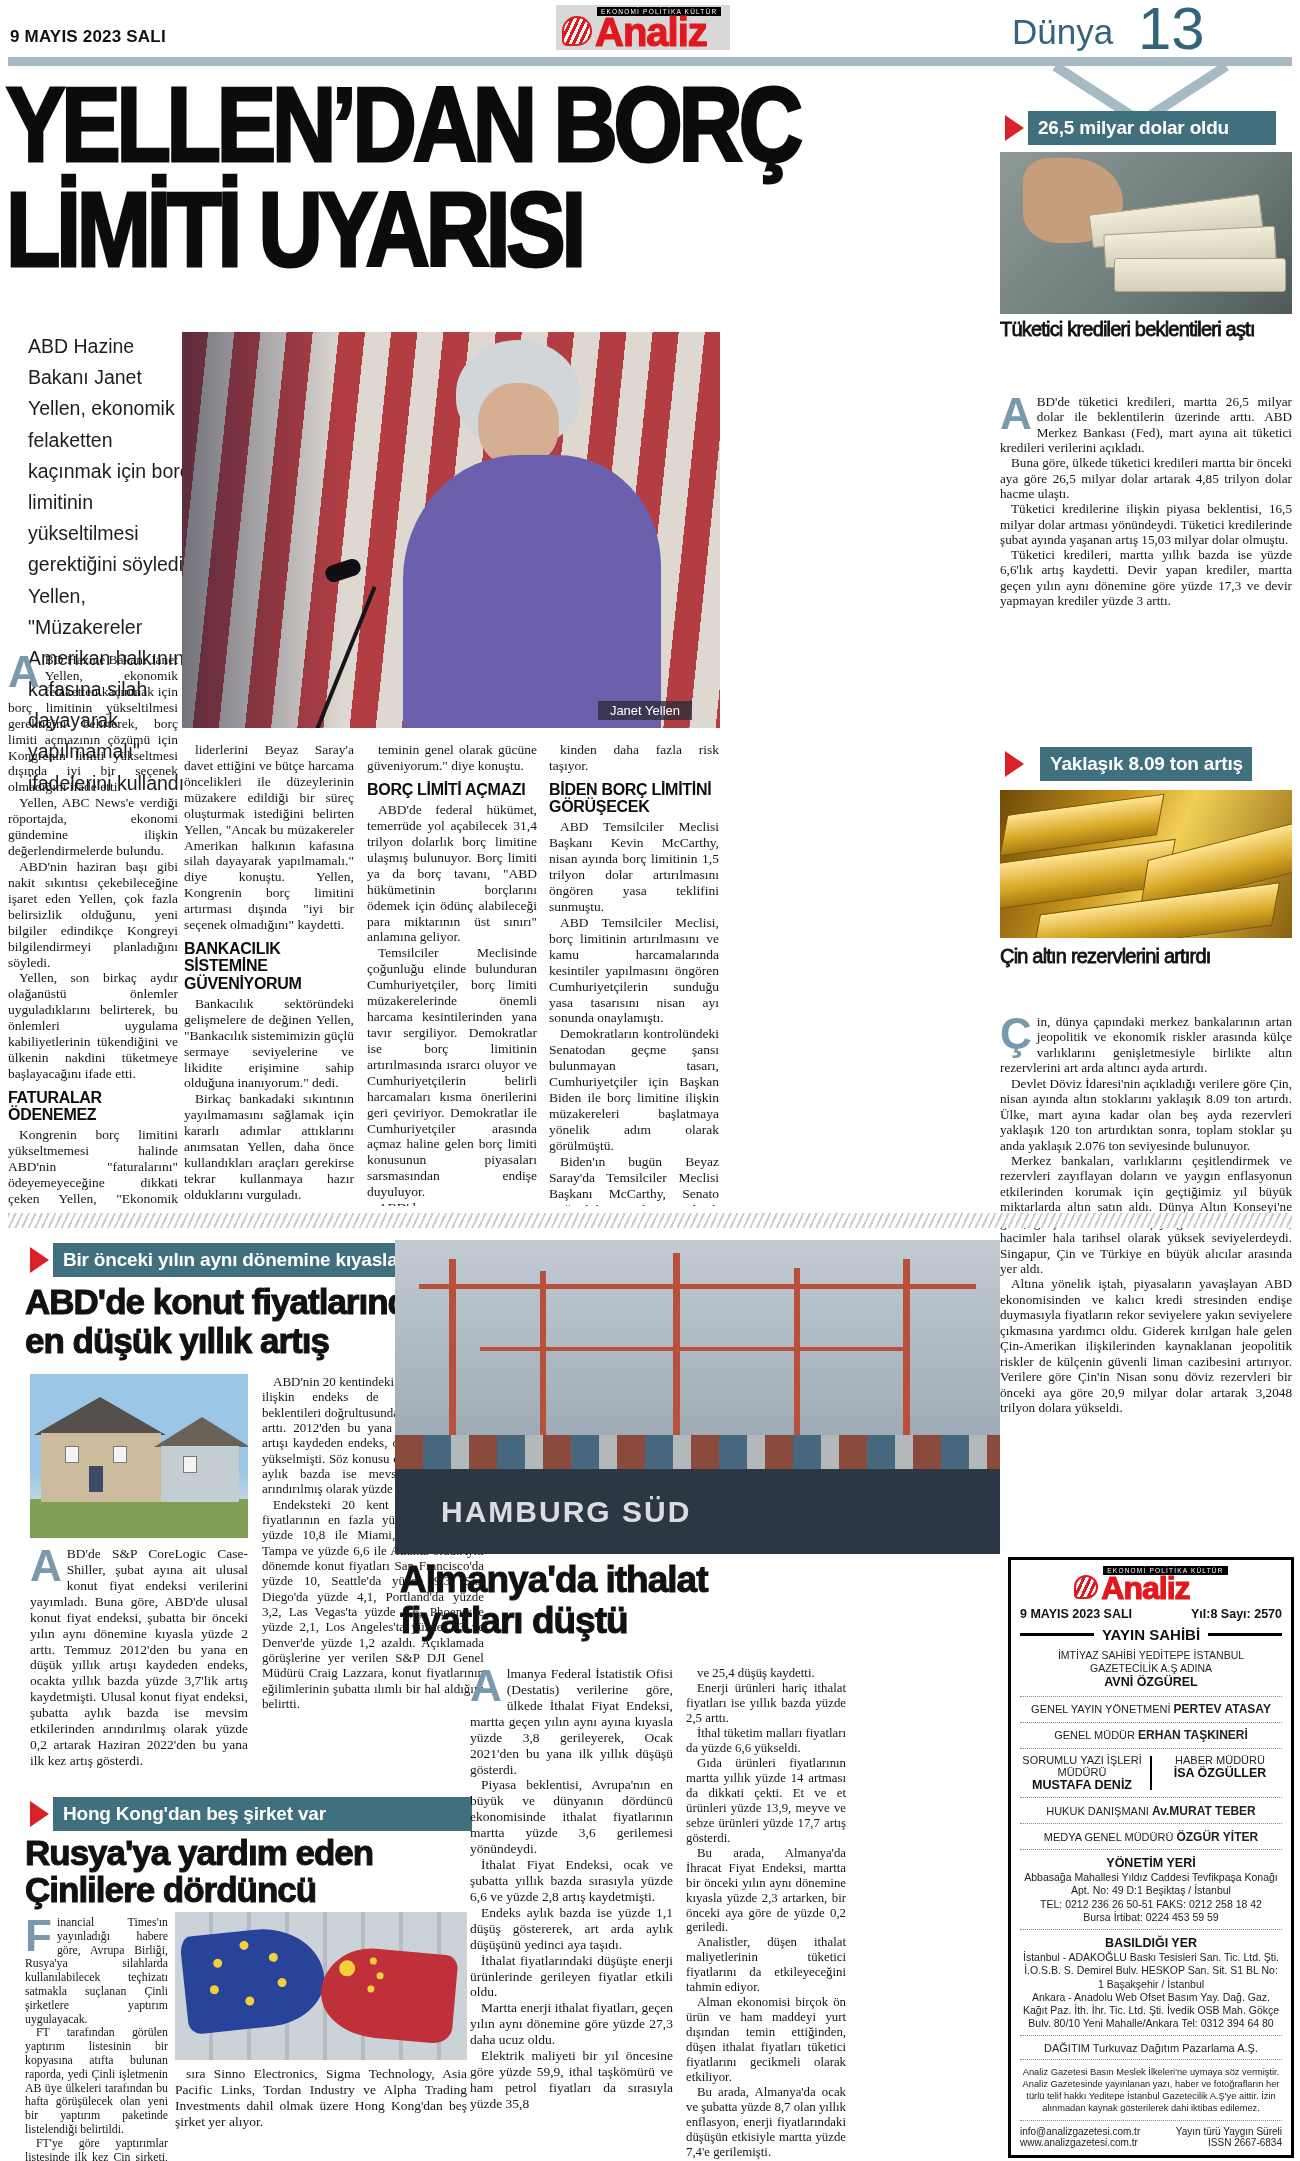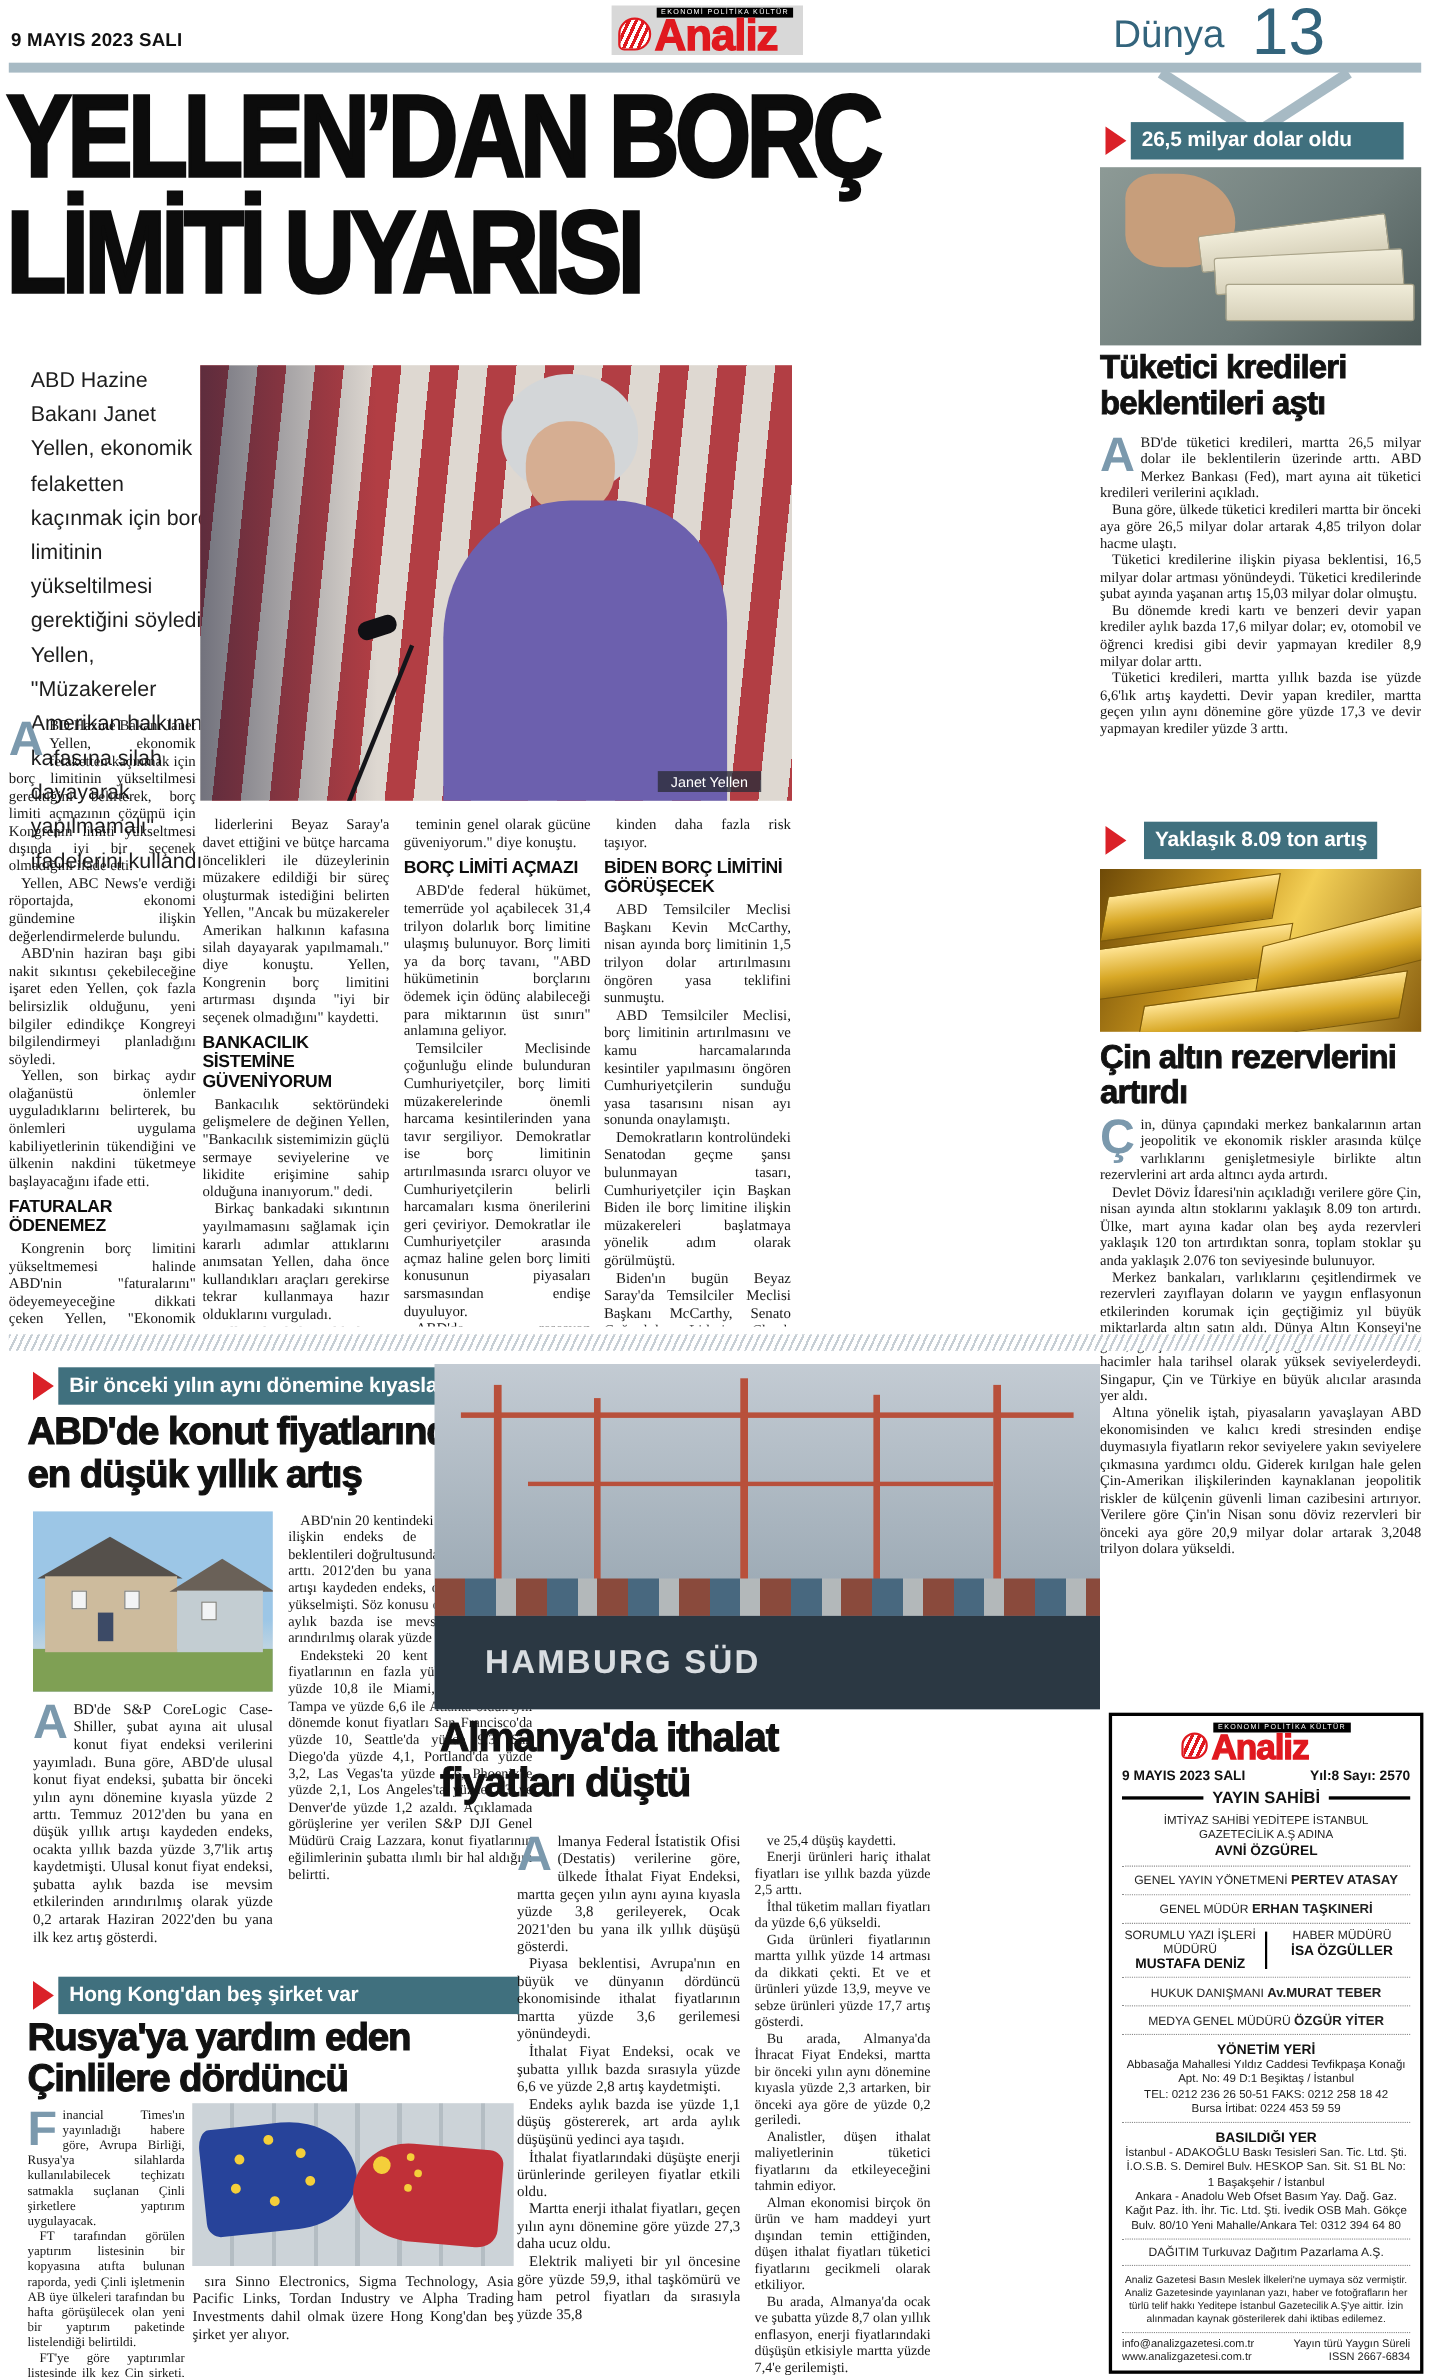--- a/index.html
+++ b/index.html
@@ -123,21 +123,21 @@
   .subhead{font-family:"Liberation Sans",sans-serif;font-weight:bold;font-size:16px;
            line-height:1.08;margin:7px 0 4px;text-align:left;letter-spacing:-.3px;color:#0e0e0e;}
   .mcol{width:170px;font-size:13.5px;line-height:1.18;}
   .mc1{left:8px;top:652px;height:556px;}
   .mc2{left:184px;top:742px;height:464px;}
   .mc3{left:367px;top:742px;height:464px;}
   .mc4{left:549px;top:742px;height:464px;}
 
   .sb-kicker1{left:1000px;top:111px;width:276px;}
   .sb-title{left:1000px;top:319px;width:292px;font-family:"Liberation Sans",sans-serif;
-            font-weight:bold;font-size:30px;line-height:1.05;letter-spacing:-.8px;
+            font-weight:normal;font-size:20px;line-height:1.05;letter-spacing:-.8px;
             -webkit-text-stroke:.8px #111;color:#111;}
   .sb-body1{left:1000px;top:394px;width:292px;height:348px;font-size:13.2px;line-height:1.16;}
   .sb-kicker2{left:1000px;top:747px;width:252px;gap:12px;}
   .sb-title2{left:1000px;top:946px;width:292px;}
   .sb-body2{left:1000px;top:1014px;width:292px;height:436px;font-size:13.2px;line-height:1.17;}
 
   .divider{left:8px;top:1213px;width:1284px;height:15px;
            background:repeating-linear-gradient(115deg,#c6ced4 0 2px,#fff 2px 6px);}
 
   .hs-kicker{left:25px;top:1243px;width:478px;}
@@ -279,21 +279,20 @@
     <div class="mp-stack mp-s1"></div>
     <div class="mp-stack mp-s2"></div>
     <div class="mp-stack mp-s3"></div>
   </div>
   <div class="abs sb-title">Tüketici kredileri beklentileri aştı</div>
   <div class="abs coltxt sb-body1">
     <p class="firstp"><span class="dropcap">A</span><span>BD'de tüketici kredileri, martta 26,5 milyar dolar ile beklentilerin üzerinde arttı. ABD Merkez Bankası (Fed), mart ayına ait tüketici kredileri verilerini açıkladı.</span></p>
     <div>
         <p class="para">Buna göre, ülkede tüketici kredileri martta bir önceki aya göre 26,5 milyar dolar artarak 4,85 trilyon dolar hacme ulaştı.</p>
         <p class="para">Tüketici kredilerine ilişkin piyasa beklentisi, 16,5 milyar dolar artması yönündeydi. Tüketici kredilerinde şubat ayında yaşanan artış 15,03 milyar dolar olmuştu.</p>
-        <p class="para">Bu dönemde kredi kartı ve benzeri devir yapan krediler aylık bazda 17,6 milyar dolar; ev, otomobil ve öğrenci kredisi gibi devir yapmayan krediler 8,9 milyar dolar arttı.</p>
         <p class="para">Tüketici kredileri, martta yıllık bazda ise yüzde 6,6'lık artış kaydetti. Devir yapan krediler, martta geçen yılın aynı dönemine göre yüzde 17,3 ve devir yapmayan krediler yüzde 3 arttı.</p>
       </div>
   </div>
 
   <div class="abs banner sb-kicker2">
     <span class="banner-arrowbox">
         <span class="banner-tri"></span>
       </span>
     <span class="banner-body">Yaklaşık 8.09 ton artış</span>
   </div>

